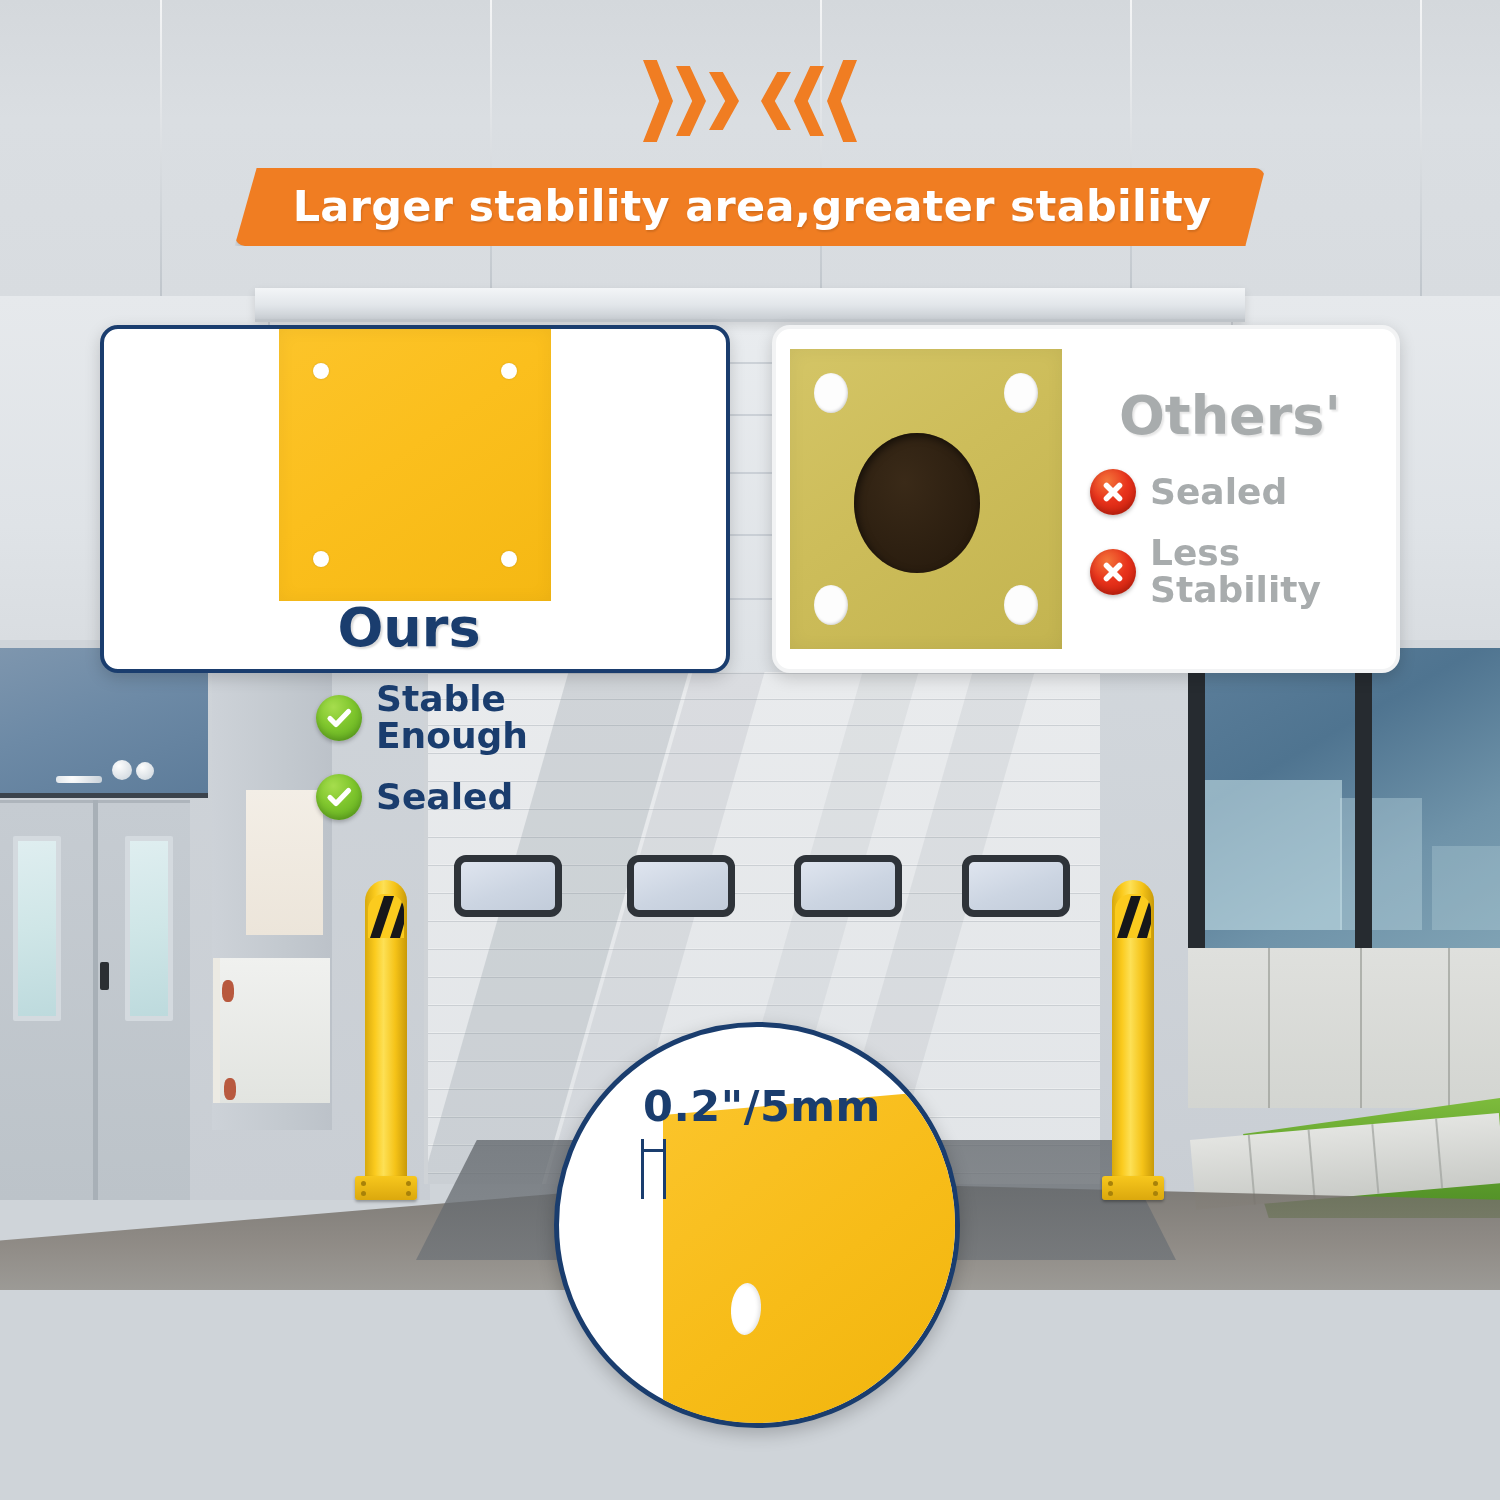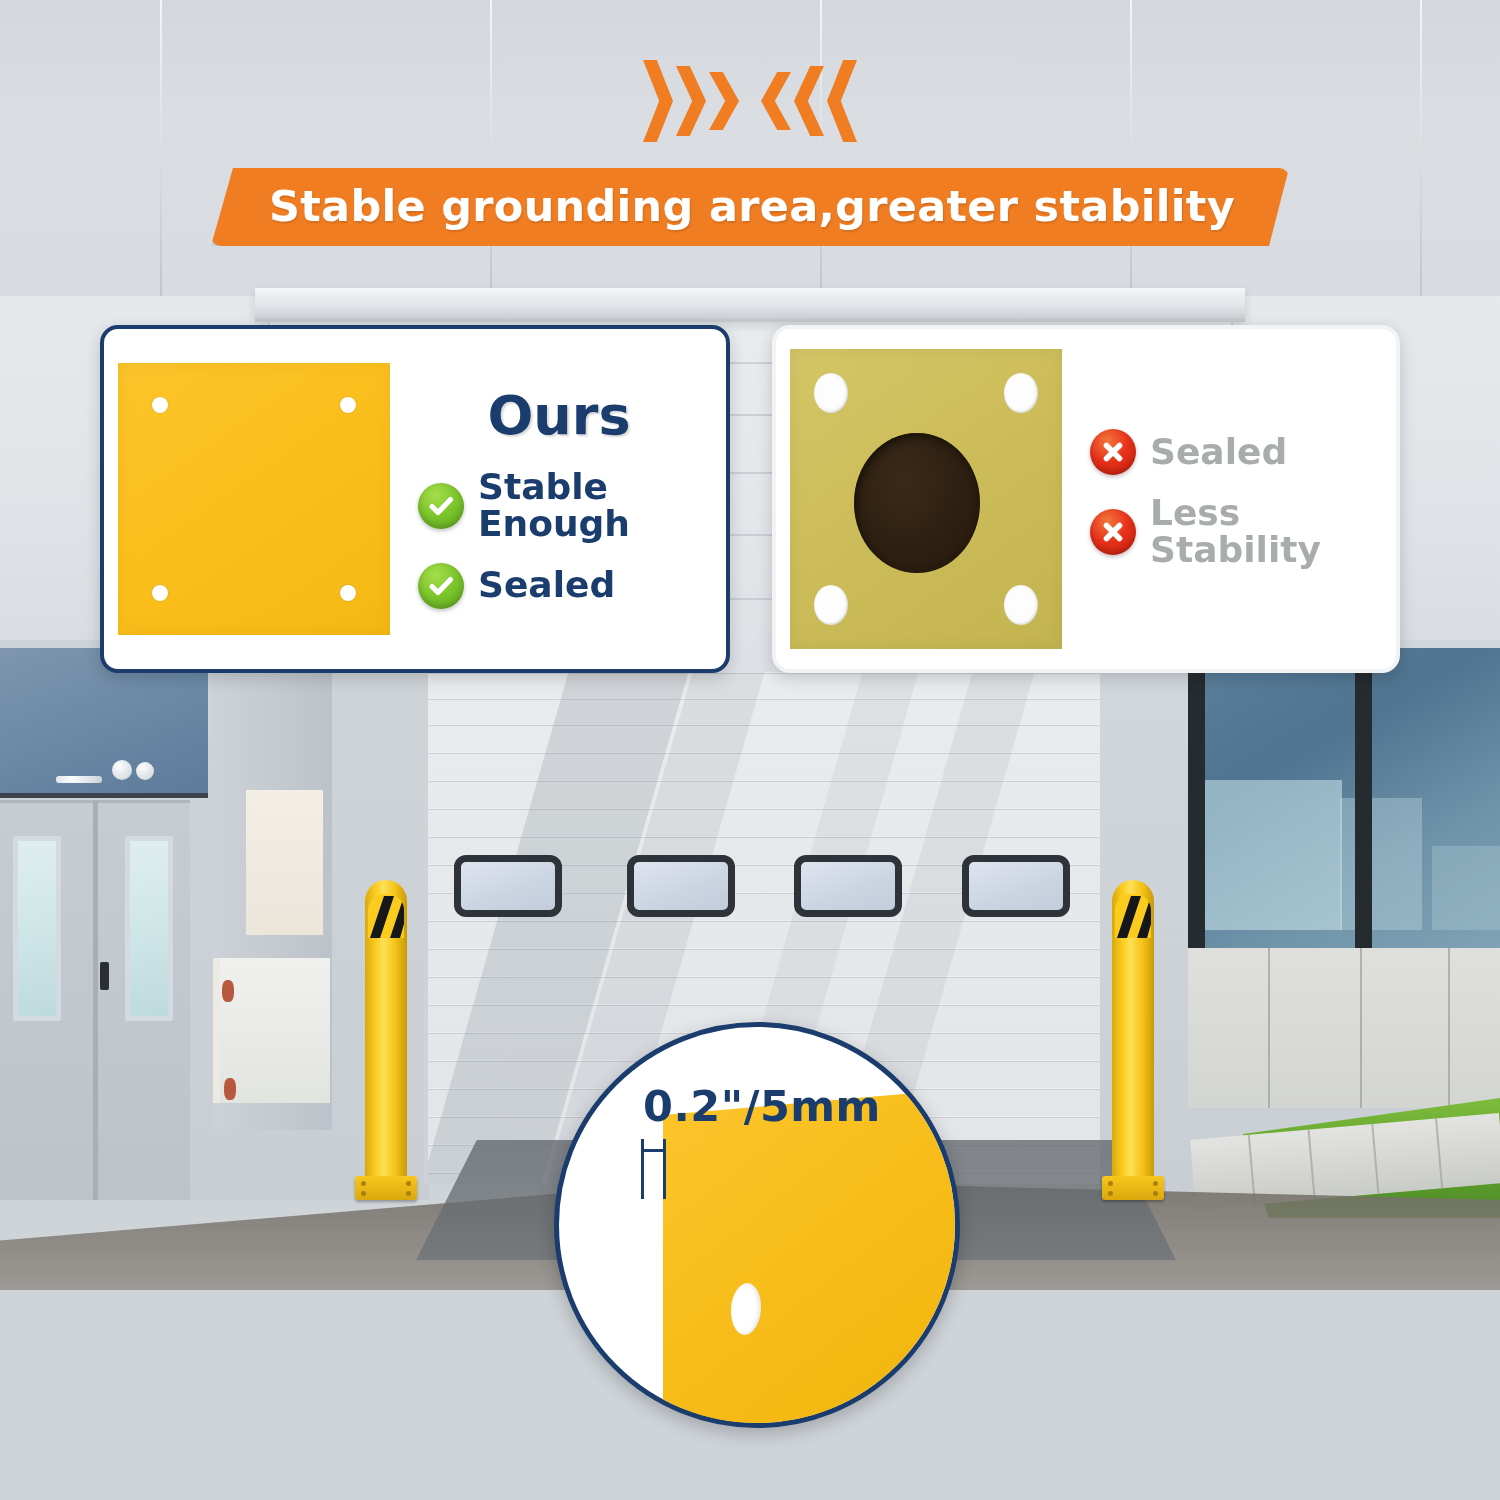--- a/index.html
+++ b/index.html
@@ -240,20 +240,21 @@
     position: absolute;
     background: #ffffff;
     border-radius: 18px;
     display: flex;
     align-items: center;
     box-shadow: 0 5px 16px rgba(0,0,0,.17);
   }
   .card-ours {
     left: 100px; top: 325px; width: 630px; height: 348px;
     border: 4px solid #1a3d6e;
+    flex-direction: column;
   }
   .card-others {
     left: 772px; top: 325px; width: 628px; height: 348px;
     border: 4px solid #f2f3f4;
   }
 
   .plate-area {
     width: 300px; height: 100%;
     display: flex; align-items: center; justify-content: center;
   }
@@ -534,21 +535,21 @@
       </div>
       <div class="chev-group">
         <div class="chev left c3"></div>
         <div class="chev left c2"></div>
         <div class="chev left c1"></div>
       </div>
     </div>
 
     <div class="subtitle-wrap">
       <div class="subtitle-banner">
-        <div class="subtitle-text">Stable grounding area,greater stability</div>
+        <div class="subtitle-text">Larger stability area,greater stability</div>
       </div>
     </div>
   </div>
 
   <div class="card card-ours">
     <div class="plate-area">
       <div class="plate-ours">
         <div class="hole-s" style="left:34px;top:34px;"></div>
         <div class="hole-s" style="left:222px;top:34px;"></div>
         <div class="hole-s" style="left:34px;top:222px;"></div>
@@ -583,20 +584,21 @@
     <div class="plate-area">
       <div class="plate-others">
         <div class="hole-l" style="left:24px;top:24px;"></div>
         <div class="hole-l" style="left:214px;top:24px;"></div>
         <div class="hole-l" style="left:24px;top:236px;"></div>
         <div class="hole-l" style="left:214px;top:236px;"></div>
         <div class="hole-center"></div>
       </div>
     </div>
     <div class="info-area">
+      <div class="brand-label brand-others">Others'</div>
       <div class="feat-list">
         <div class="feat-row">
           <div class="badge badge-no">
             <svg viewBox="0 0 30 30">
               <path d="M8.5 8.5 L21.5 21.5 M21.5 8.5 L8.5 21.5" stroke="#ffffff" stroke-width="5.6" stroke-linecap="round"></path>
             </svg>
           </div>
           <div class="feat-text no">Sealed</div>
         </div>
         <div class="feat-row">

